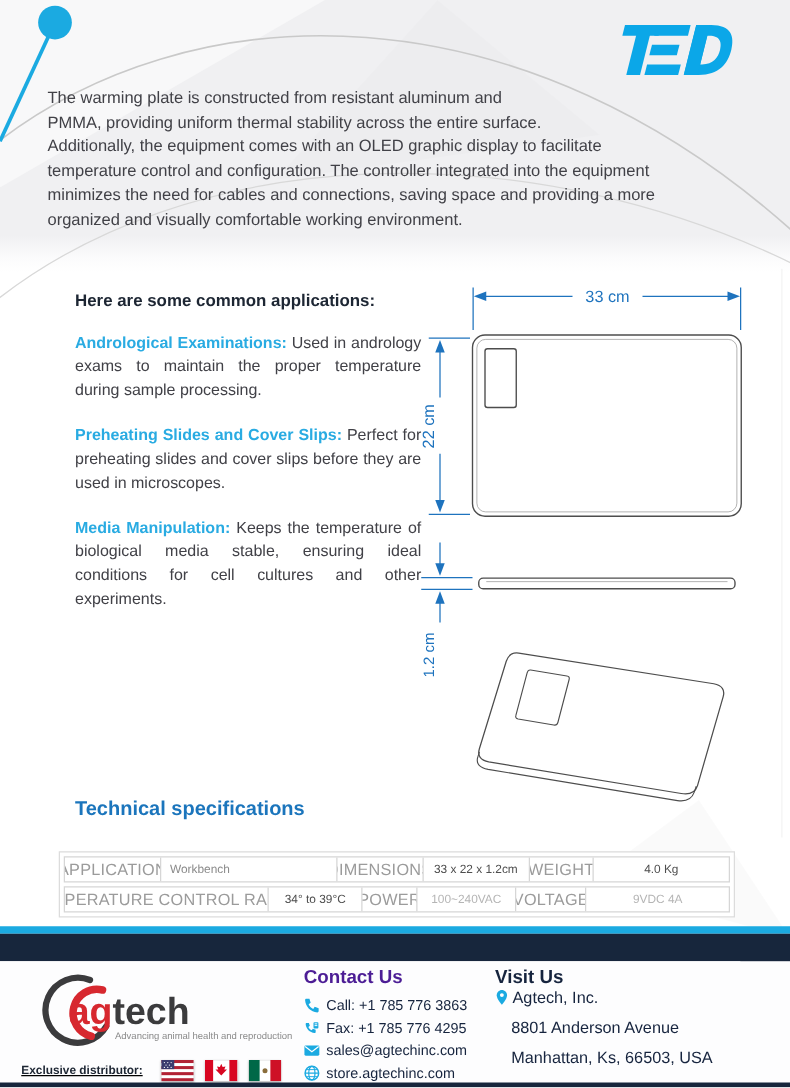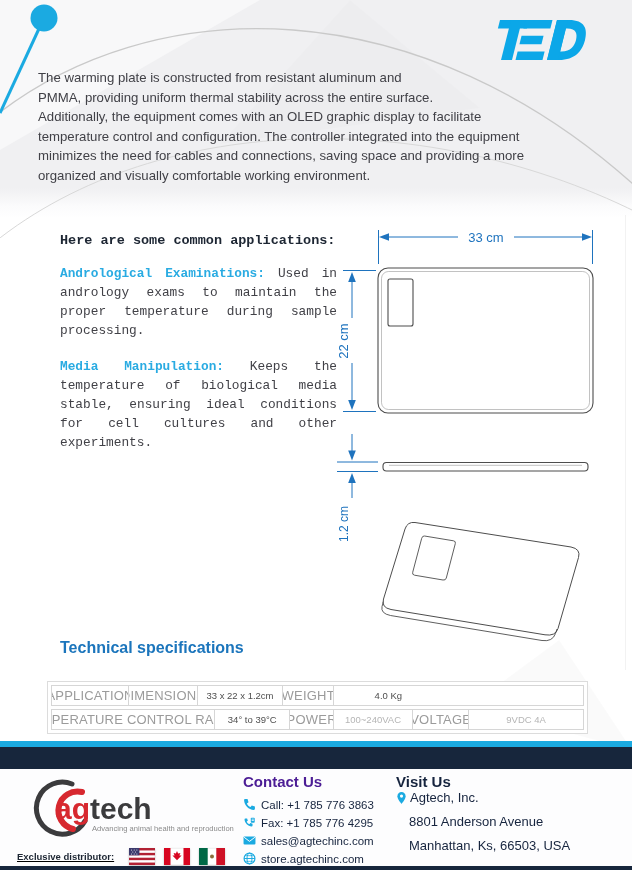--- a/index.html
+++ b/index.html
@@ -16,21 +16,21 @@
   }
   .facet { position:absolute; pointer-events:none; }
   .deco-svg { position:absolute; left:0; top:0; }
   .ted-logo { position:absolute; right:28px; top:16px; }
   .intro {
     position:absolute; left:38px; top:68px; width:575px;
     font-size:13.2px; line-height:19.6px; color:#414147;
     white-space:pre-line;
   }
   
-  .apps { position:absolute; left:60px; top:233px; width:277px;font-family:Liberation Mono, monospace; }
+  .apps { position:absolute; left:60px; top:233px; width:277px; }
   .apps-title { font-size:13.5px; font-weight:bold; color:#1d2633; margin-bottom:16px; }
   .app-item { margin-bottom:17px; font-size:12.8px; line-height:19px; color:#414147; text-align:justify; }
   .app-item .hd { font-weight:bold; color:#29ABE2; }
   
   .diagram { position:absolute; left:330px; top:215px; }
   .dim-text { font-size:13px; fill:#1E73BE; font-family:"Liberation Sans",sans-serif; }
   .dim-text-sm { font-size:12px; fill:#1E73BE; font-family:"Liberation Sans",sans-serif; }
   .edge-line { position:absolute; left:625px; top:215px; width:1px; height:455px; background:rgba(0,0,0,0.05); }
   
   .specs-title { position:absolute; left:60px; top:639px; font-size:16px; font-weight:bold; color:#1B75BC; }
@@ -107,20 +107,21 @@
   <div class="intro"> The warming plate is constructed from resistant aluminum and
 PMMA, providing uniform thermal stability across the entire surface.
  Additionally, the equipment comes with an OLED graphic display to facilitate
 temperature control and configuration. The controller integrated into the equipment
 minimizes the need  for cables and connections, saving space and providing a more
 organized and visually comfortable working environment.</div>
 
   <div class="apps">
     <div class="apps-title">Here are some common applications:</div>
     <p class="app-item"><span class="hd">Andrological Examinations:</span><span> Used in andrology exams to maintain the proper temperature during sample processing.</span></p>
+    <p class="app-item"><span class="hd">Preheating Slides and Cover Slips:</span><span> Perfect for preheating slides and cover slips before they are used in microscopes.</span></p>
     <p class="app-item"><span class="hd">Media Manipulation:</span><span> Keeps the temperature of biological media stable, ensuring ideal conditions for cell cultures and other experiments.</span></p>
   </div>
 
   <svg class="diagram" width="302" height="430" viewBox="330 215 302 430">
 
     <g stroke="#4d4d4d" fill="none" stroke-width="1.1">
       <rect x="378" y="268" width="215" height="145" rx="10"></rect>
       <rect x="381.5" y="271.5" width="208" height="138" rx="7" stroke="#999999" stroke-width="0.6"></rect>
       <rect x="388" y="279" width="25" height="47" rx="2"></rect>
     </g>
@@ -170,20 +171,21 @@
       <polygon points="352,460.5 348.2,450.5 355.8,450.5" fill="#1E73BE"></polygon>
       <polygon points="352,473 348.2,483 355.8,483" fill="#1E73BE"></polygon>
       <text class="dim-text-sm" x="347.5" y="524" text-anchor="middle" transform="rotate(-90 347.5 524)">1.2 cm</text>
     </g>
   </svg>
 
   <div class="specs-title">Technical specifications</div>
   <div class="spec-table">
     <div class="spec-row">
       <div class="spec-cell lab r1c1">APPLICATION</div>
+      <div class="spec-cell val v-mid r1c2">Workbench</div>
       <div class="spec-cell lab r1c3">DIMENSIONS</div>
       <div class="spec-cell val v-dark r1c4">33 x 22 x 1.2cm</div>
       <div class="spec-cell lab r1c5">WEIGHT</div>
       <div class="spec-cell val v-dark r1c6">4.0 Kg</div>
     </div>
     <div class="spec-row">
       <div class="spec-cell lab r2c1">TEMPERATURE CONTROL RANGE</div>
       <div class="spec-cell val v-dark r2c2">34° to 39°C</div>
       <div class="spec-cell lab r2c3">POWER</div>
       <div class="spec-cell val v-light r2c4">100~240VAC</div>

